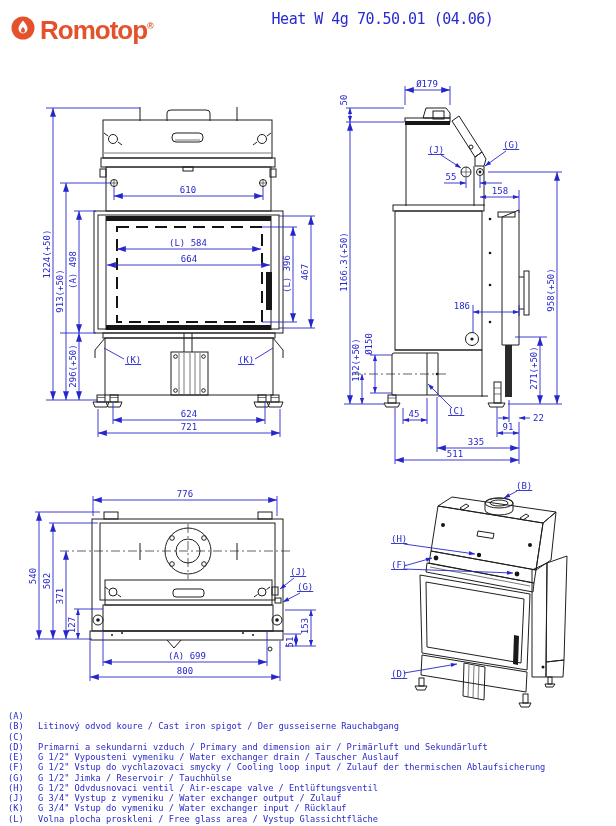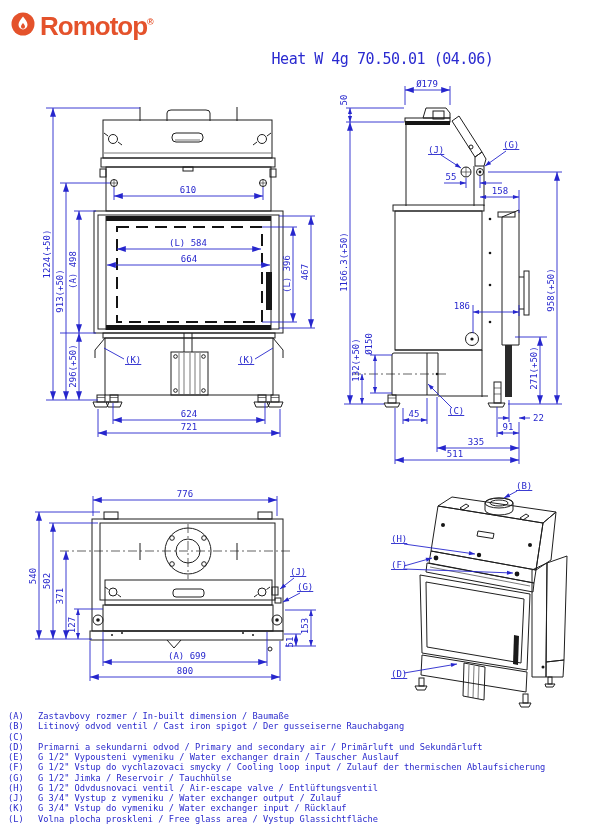--- a/index.html
+++ b/index.html
@@ -1,24 +1,24 @@
 <!DOCTYPE html>
 <html><head>
 <meta charset="utf-8">
 <style>
   html,body{margin:0;padding:0;background:#fff;}
   #page{position:relative;width:616px;height:826px;background:#ffffff;overflow:hidden;
         font-family:"DejaVu Sans Mono",monospace;}
   
   #logo{position:absolute;left:10px;top:9px;display:flex;align-items:center;gap:4px;}
   #logo .word{font-family:"Liberation Sans",sans-serif;font-weight:bold;font-size:26px;
-              color:#e4522b;letter-spacing:-1px;line-height:27px;}
+              color:#e4522b;letter-spacing:-1px;line-height:35px;}
   #logo sup{font-size:9px;vertical-align:super;color:#e4522b;}
   #title{position:absolute;left:260px;top:10px;width:245px;text-align:center;
-         font-size:15px;letter-spacing:-0.5px;color:#2a2ad0;white-space:nowrap;margin-top:40px;}
+         font-size:15px;letter-spacing:-0.5px;color:#2a2ad0;white-space:nowrap;}
   
   svg.draw{position:absolute;left:0;top:0;}
   .ln{stroke:#1f1f1f;stroke-width:1;fill:none;}
   .lnt{stroke:#1f1f1f;stroke-width:0.6;fill:none;}
   .blk{fill:#161616;stroke:none;}
   .dim{stroke:#2626cd;stroke-width:0.9;fill:none;}
   .cl {stroke:#1f1f1f;stroke-width:0.7;fill:none;stroke-dasharray:9 3 2 3;}
   .dash{stroke:#141414;stroke-width:2;fill:none;stroke-dasharray:12 7;}
   text.d{font-family:"DejaVu Sans Mono",monospace;font-size:9px;fill:#2626cd;}
   text.dl{font-family:"DejaVu Sans Mono",monospace;font-size:9px;fill:#2626cd;text-decoration:underline;}
@@ -397,32 +397,31 @@
         <line class="dim" x1="404" y1="569" x2="513" y2="573" marker-end="url(#as)"></line>
         <text class="dl" x="391" y="677">(D)</text>
         <line class="dim" x1="404" y1="673" x2="457" y2="664" marker-end="url(#as)"></line>
       </g>
     </g>
   </svg>
 
   <div id="legend">
     <div class="row">
         <span class="k">(A)</span>
-        <span>Zastavbovy rozmer / In-built dimension / Baumaße</span>
       </div>
     <div class="row">
         <span class="k">(B)</span>
-        <span>Litinový odvod ventil / Cast iron spigot / Der gusseiserne Rauchabgang</span>
+        <span>Litinový odvod koure / Cast iron spigot / Der gusseiserne Rauchabgang</span>
       </div>
     <div class="row">
         <span class="k">(C)</span>
       </div>
     <div class="row">
         <span class="k">(D)</span>
-        <span>Primarni a sekundarni odvod / Primary and secondary air / Primärluft und Sekundärluft</span>
+        <span>Primarni a sekundarni vzduch / Primary and dimension air / Primärluft und Sekundärluft</span>
       </div>
     <div class="row">
         <span class="k">(E)</span>
         <span>G 1/2" Vypousteni vymeniku / Water exchanger drain / Tauscher Auslauf</span>
       </div>
     <div class="row">
         <span class="k">(F)</span>
         <span>G 1/2" Vstup do vychlazovaci smycky / Cooling loop input / Zulauf der thermischen Ablaufsicherung</span>
       </div>
     <div class="row">

